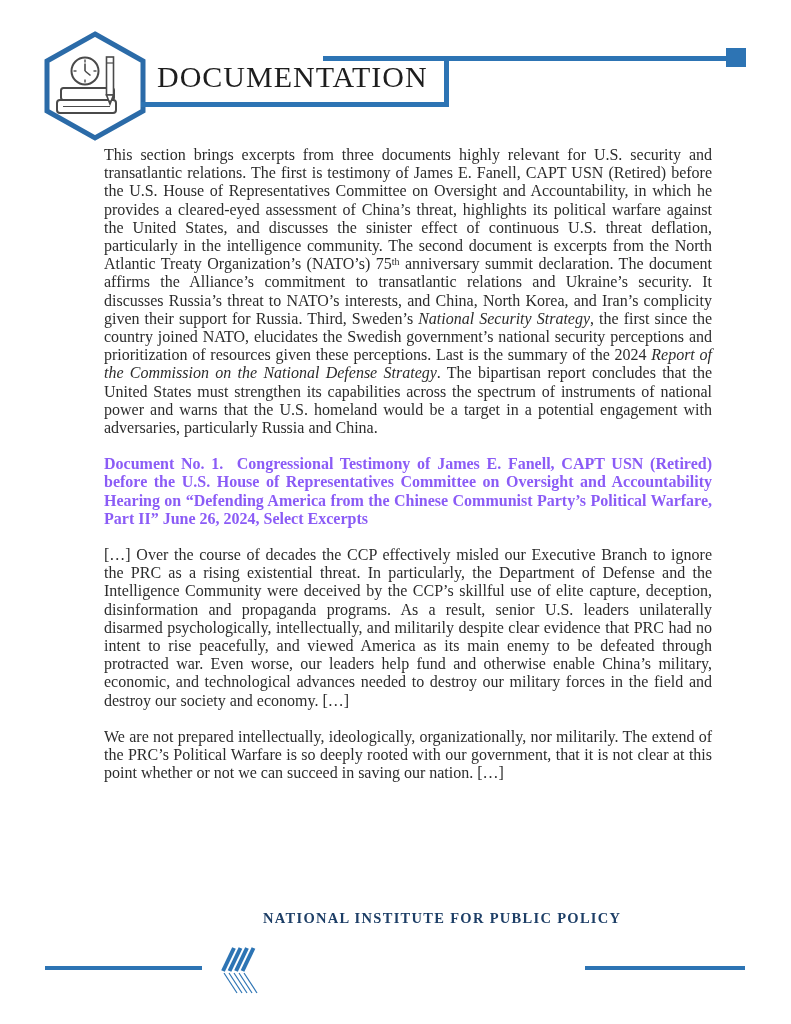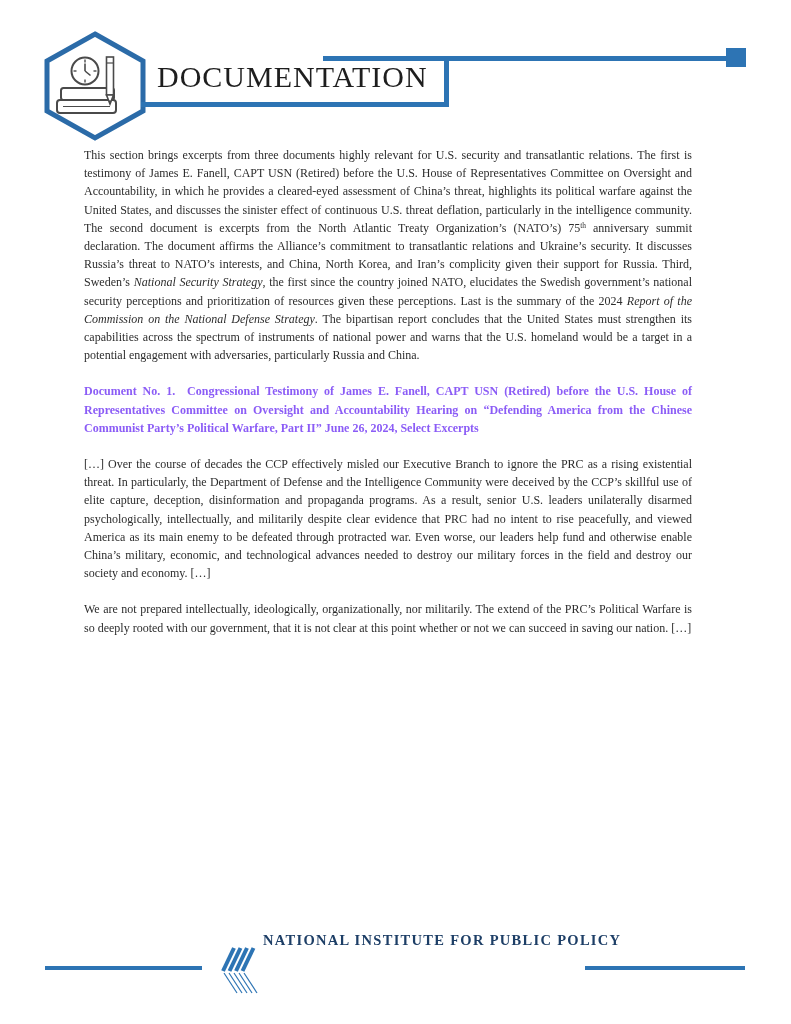--- a/index.html
+++ b/index.html
@@ -29,37 +29,37 @@
     font-family:"Liberation Serif", serif;
   }
   .rule{position:absolute;background:var(--accent);}
   .rule-top{left:323px;top:56px;width:404px;height:5px;}
   .rule-right-vert{left:444px;top:56px;width:5px;height:51px;}
   .rule-bottom{left:141px;top:102px;width:308px;height:5px;}
   .end-square{position:absolute;left:726px;top:48px;width:20px;height:19px;background:var(--accent);}
 
   
   .doc-body{
-    position:absolute;left:84px;top:146px;width:608px;
+    position:absolute;left:104px;top:146px;width:608px;
     color:var(--body-text);
-    font-size:12px;line-height:18.2px;
+    font-size:16px;line-height:18.2px;
     text-align:justify;
   }
   .doc-body p{margin:0 0 18px 0;}
   .doc-body p.heading{font-weight:bold;color:#8b5cf6;}
   .doc-body .italic{font-style:italic;}
   .doc-body sup{font-size:0.62em;line-height:0;position:relative;top:-0.45em;vertical-align:baseline;}
 
   
   .footer-rule{position:absolute;height:4px;background:var(--accent);top:966px;}
   .footer-rule.left{left:45px;width:157px;}
   .footer-rule.right{left:585px;width:160px;}
   .footer-logo{position:absolute;left:219px;top:946px;width:40px;height:50px;}
   .footer-org{
-    position:absolute;left:263px;top:932px;
+    position:absolute;left:263px;top:910px;
     font-size:14.5px;font-weight:bold;letter-spacing:1.3px;
     color:var(--footer-text);
     font-family:"Liberation Serif", serif;
     white-space:nowrap;
   }
 </style>
 </head>
 <body>
 
 <div class="page">

